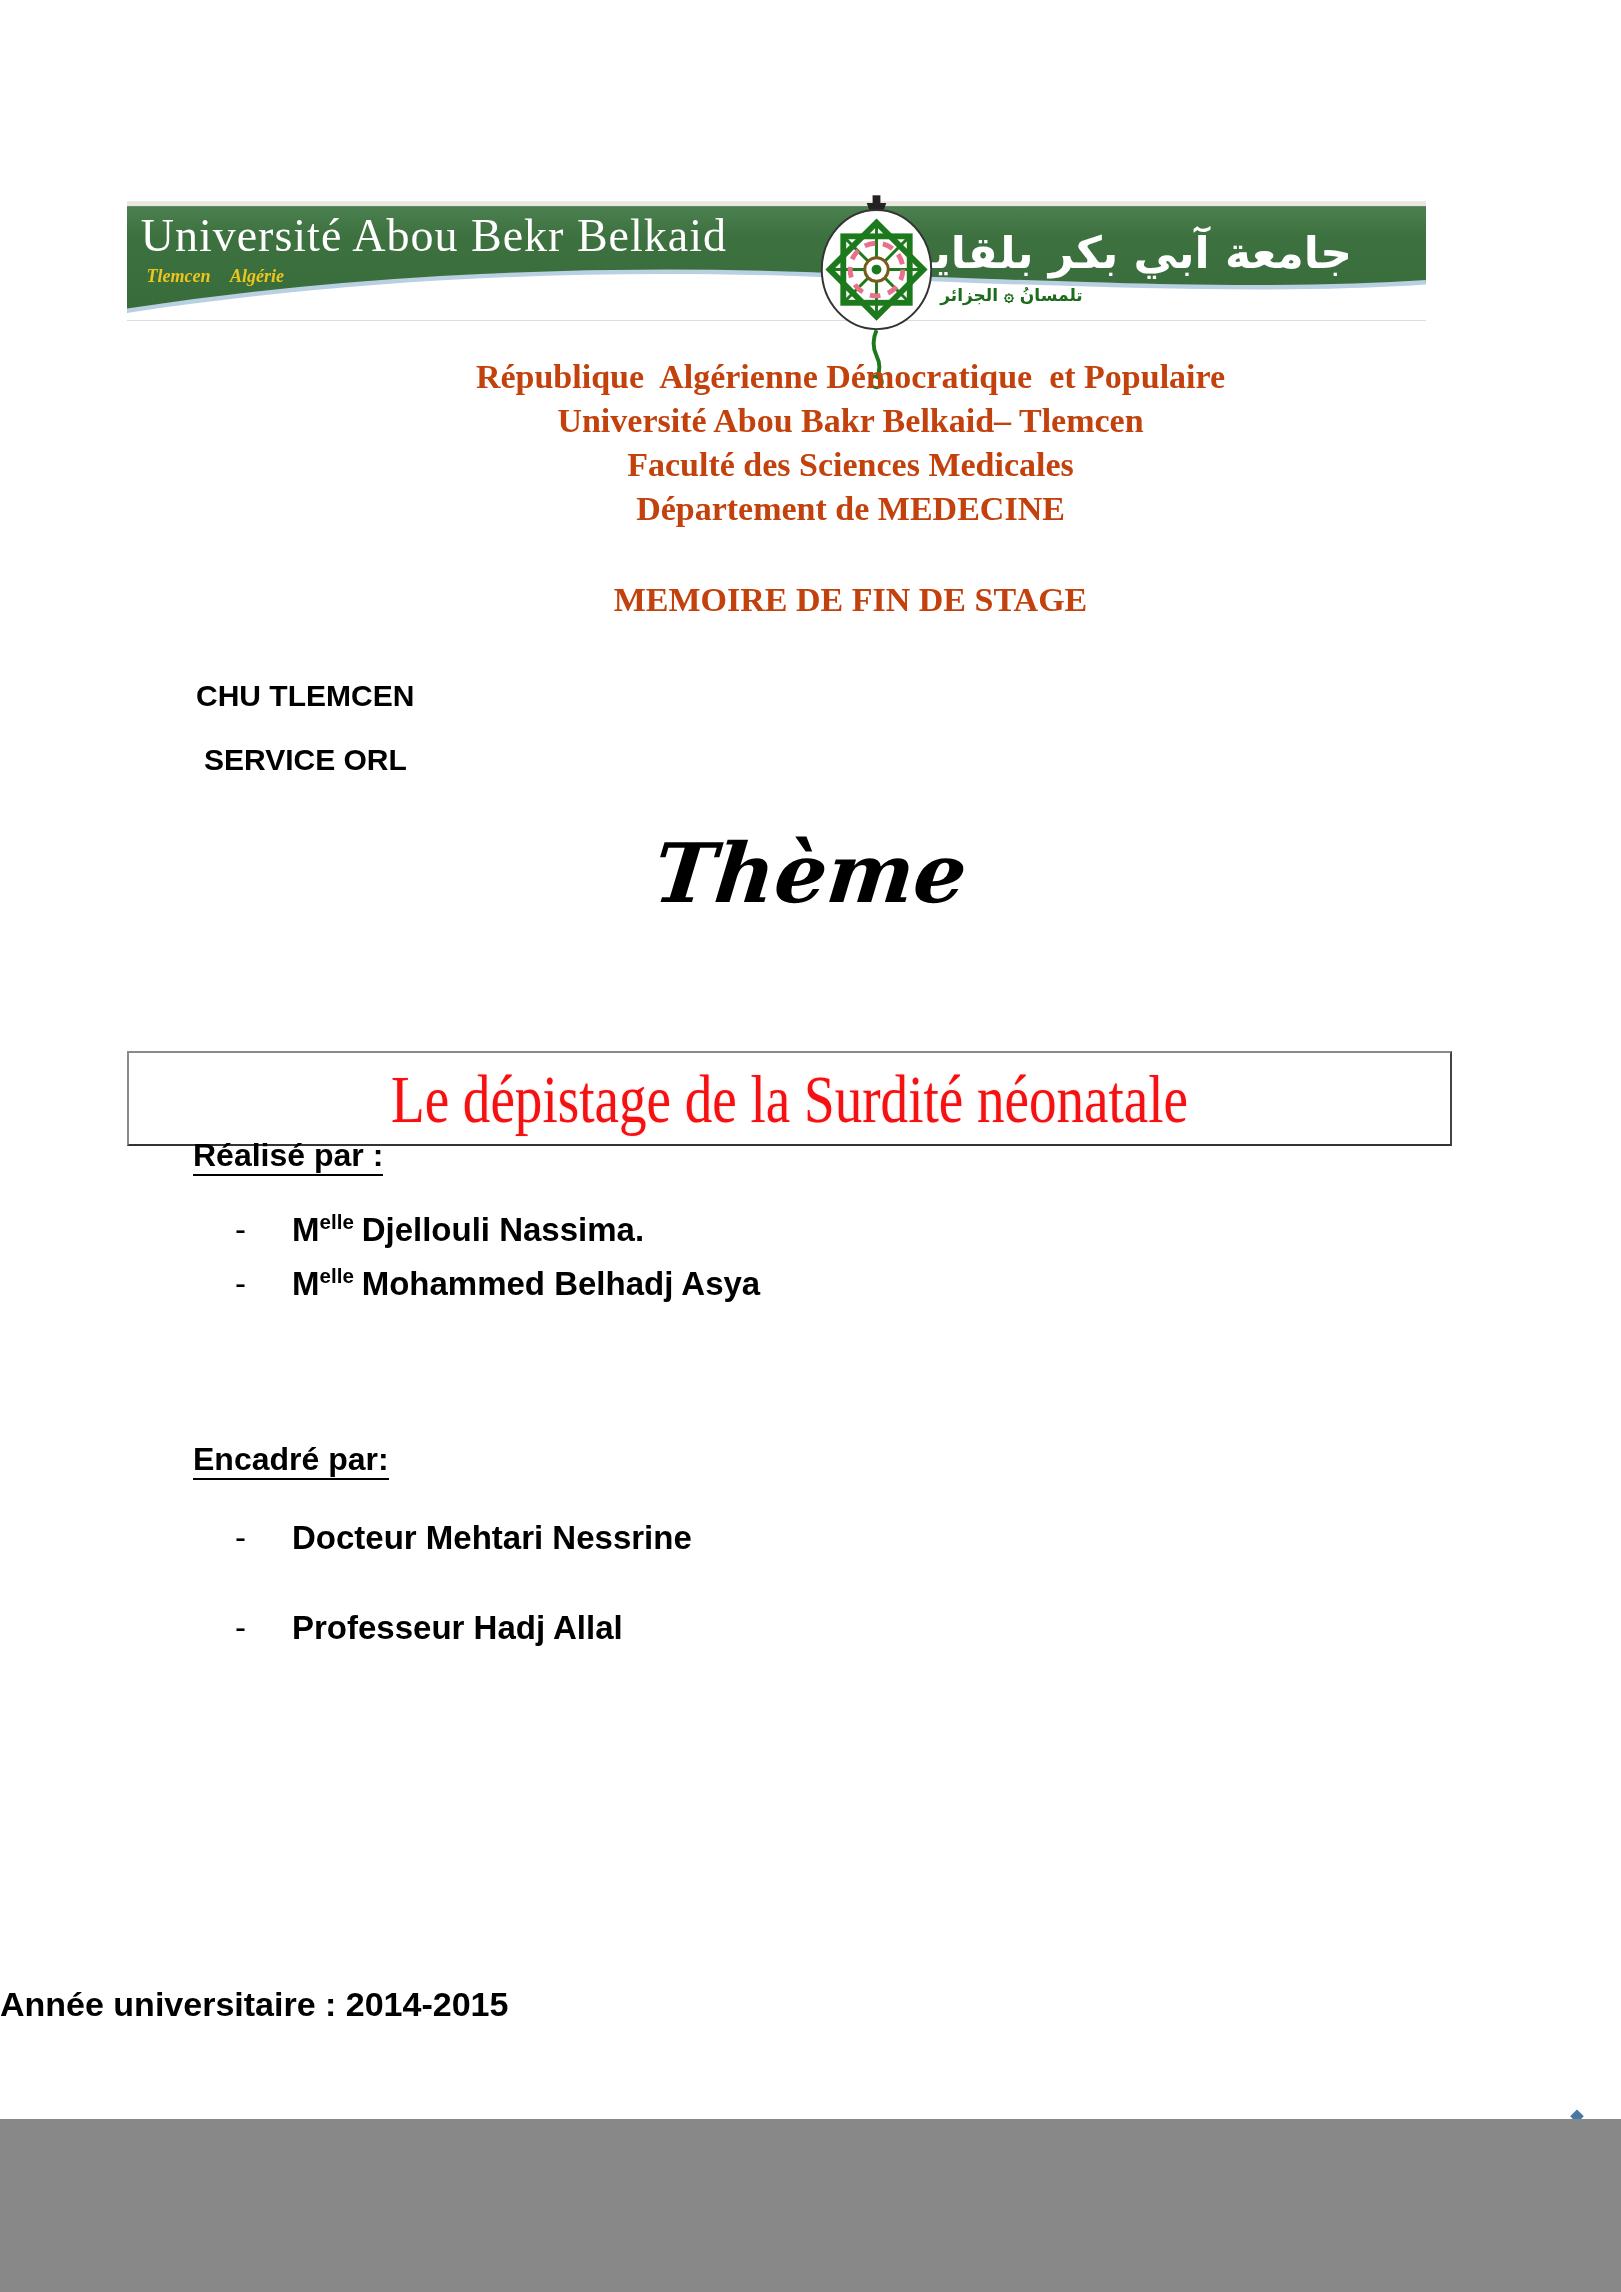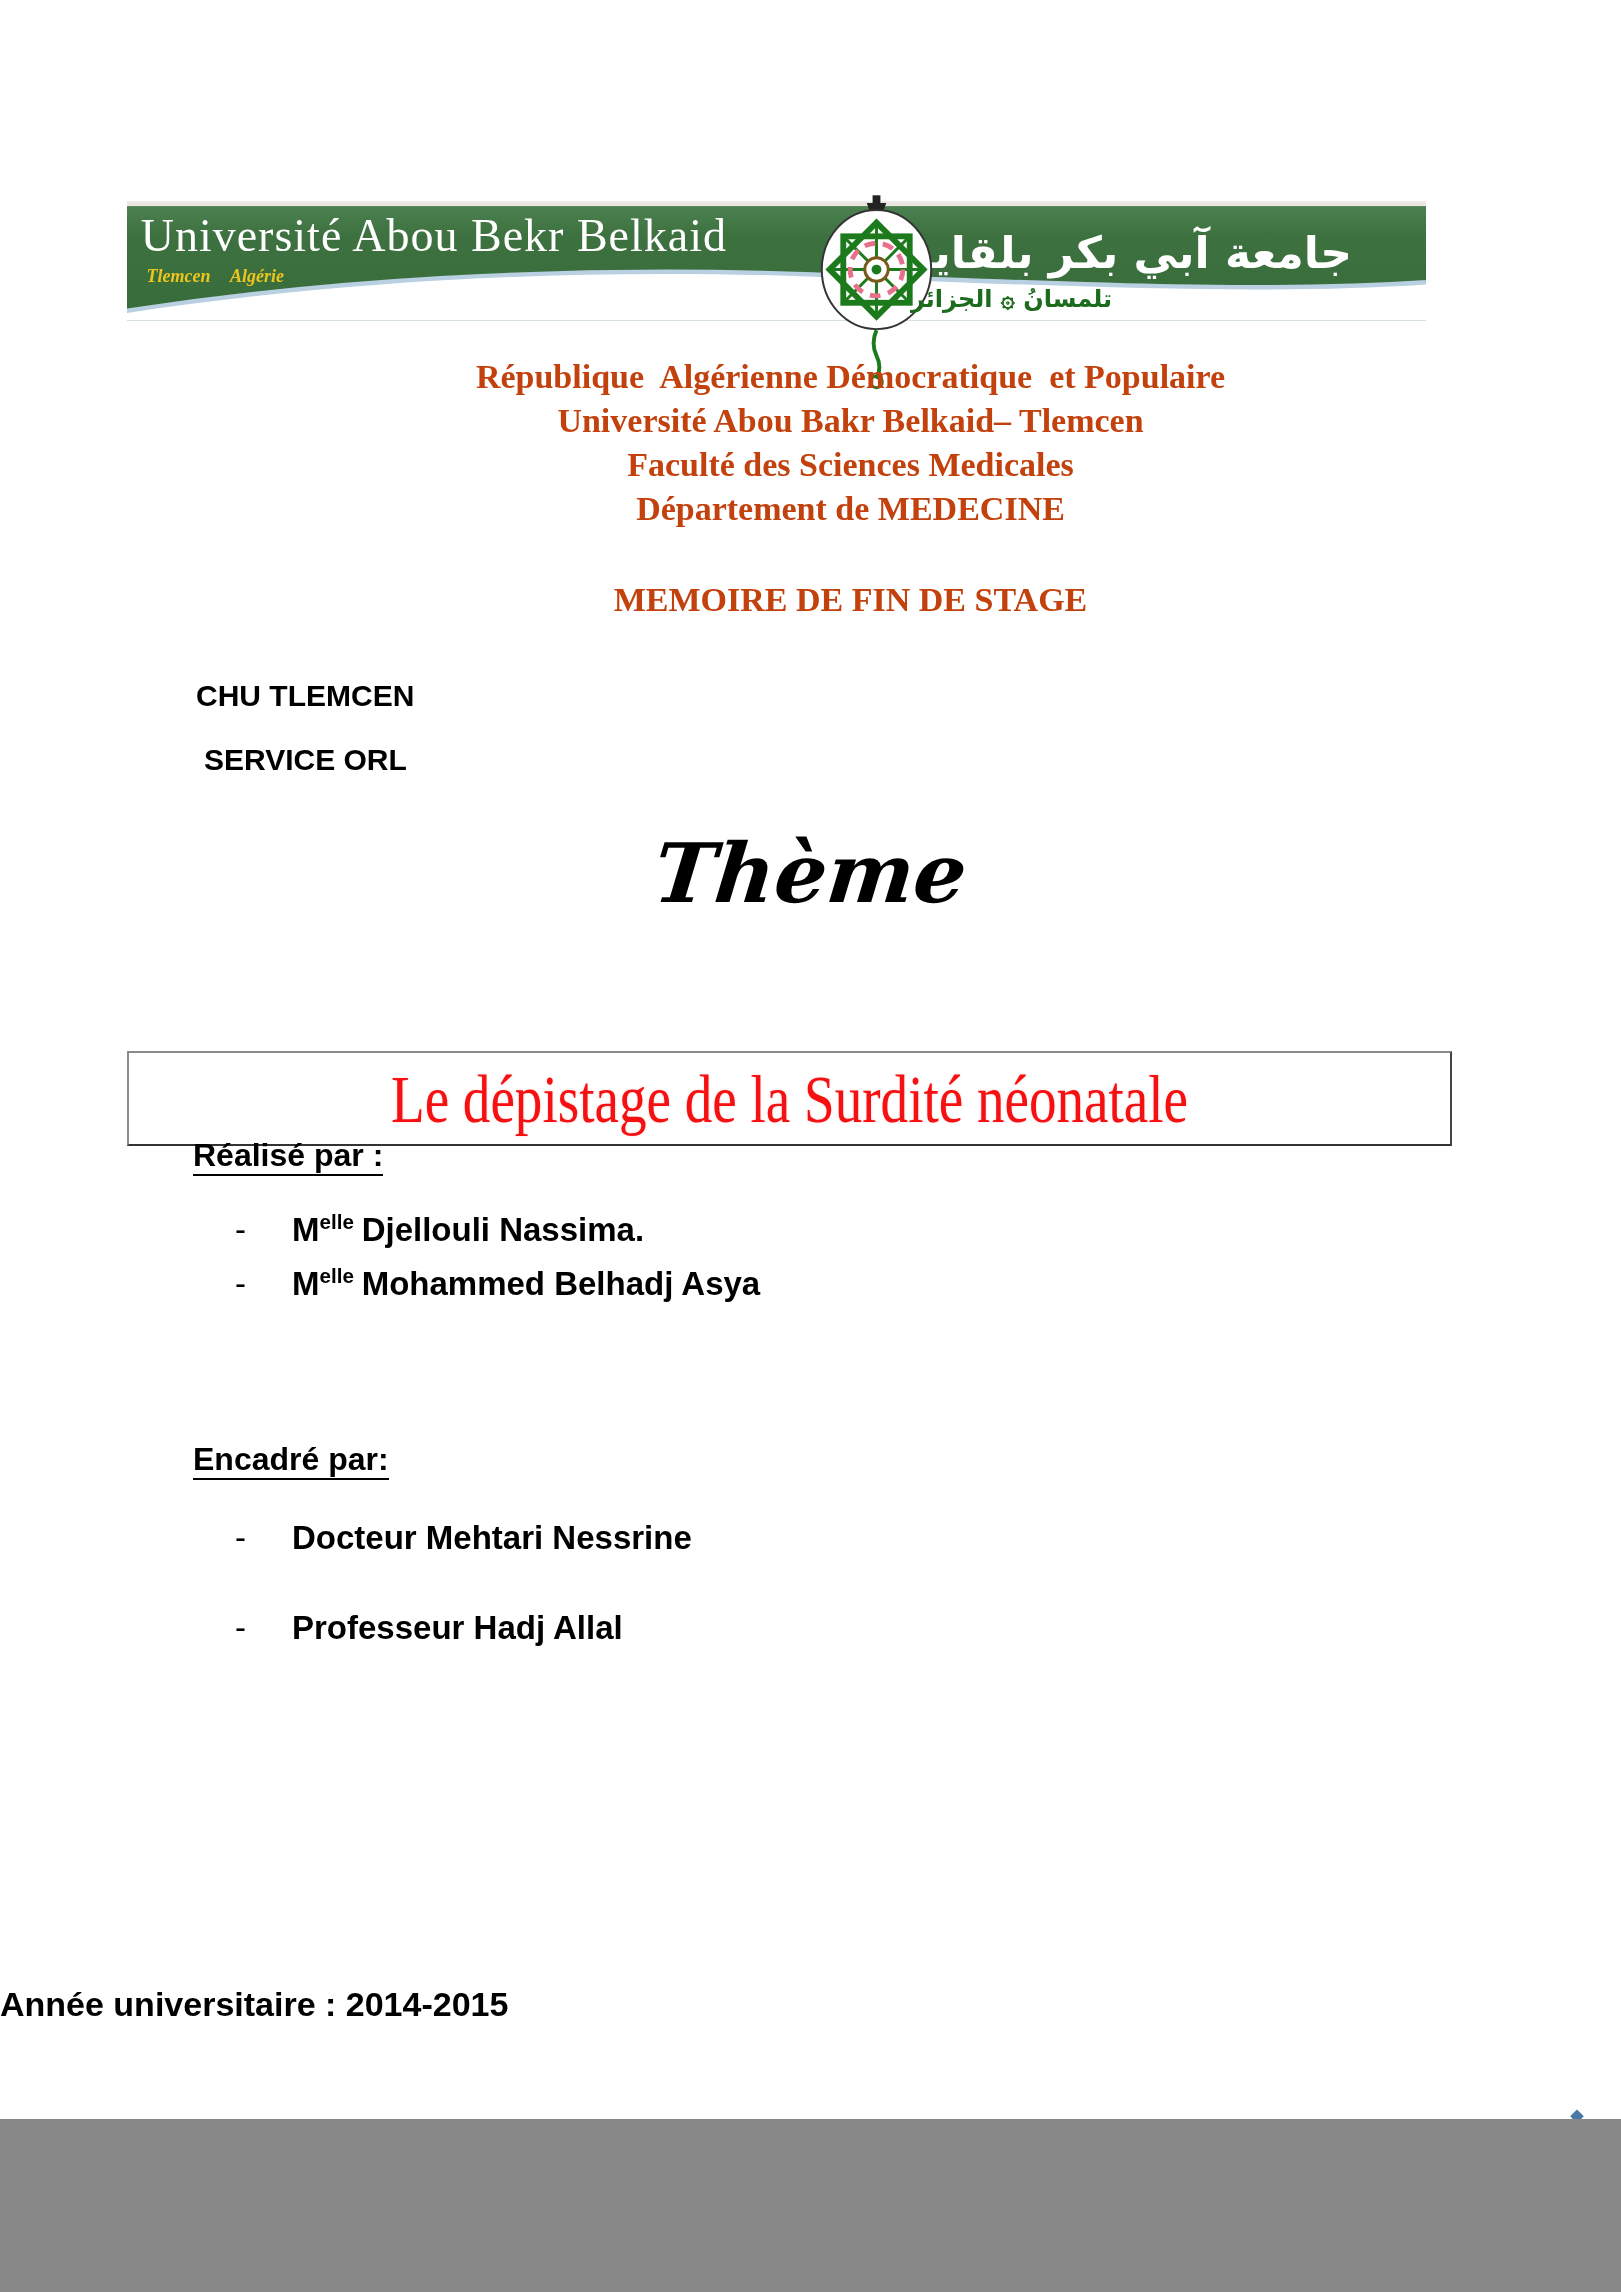--- a/index.html
+++ b/index.html
@@ -32,21 +32,21 @@
     position:absolute;left:843px;top:25.5px;width:382px;
     text-align:center;direction:rtl;
     font-family:"DejaVu Sans",sans-serif;
     font-size:44px;font-weight:bold;color:#ffffff;
     white-space:nowrap;
   }
   .banner-cities{
     position:absolute;left:757px;top:84px;width:255px;
     text-align:center;direction:rtl;
     font-family:"DejaVu Sans",sans-serif;
-    font-size:24px;font-weight:bold;color:#1d6b1d;
+    font-size:17px;font-weight:bold;color:#1d6b1d;
     white-space:nowrap;
   }
   .emblem{position:absolute;left:686px;top:-5.9px;width:127px;height:196px;}
   
   .cline{
     position:absolute;left:0;width:1621px;text-align:center;
     font-family:"Liberation Serif",serif;font-weight:bold;
     font-size:34px;color:#c2410c;white-space:pre;padding-left:40px;
   }
   

